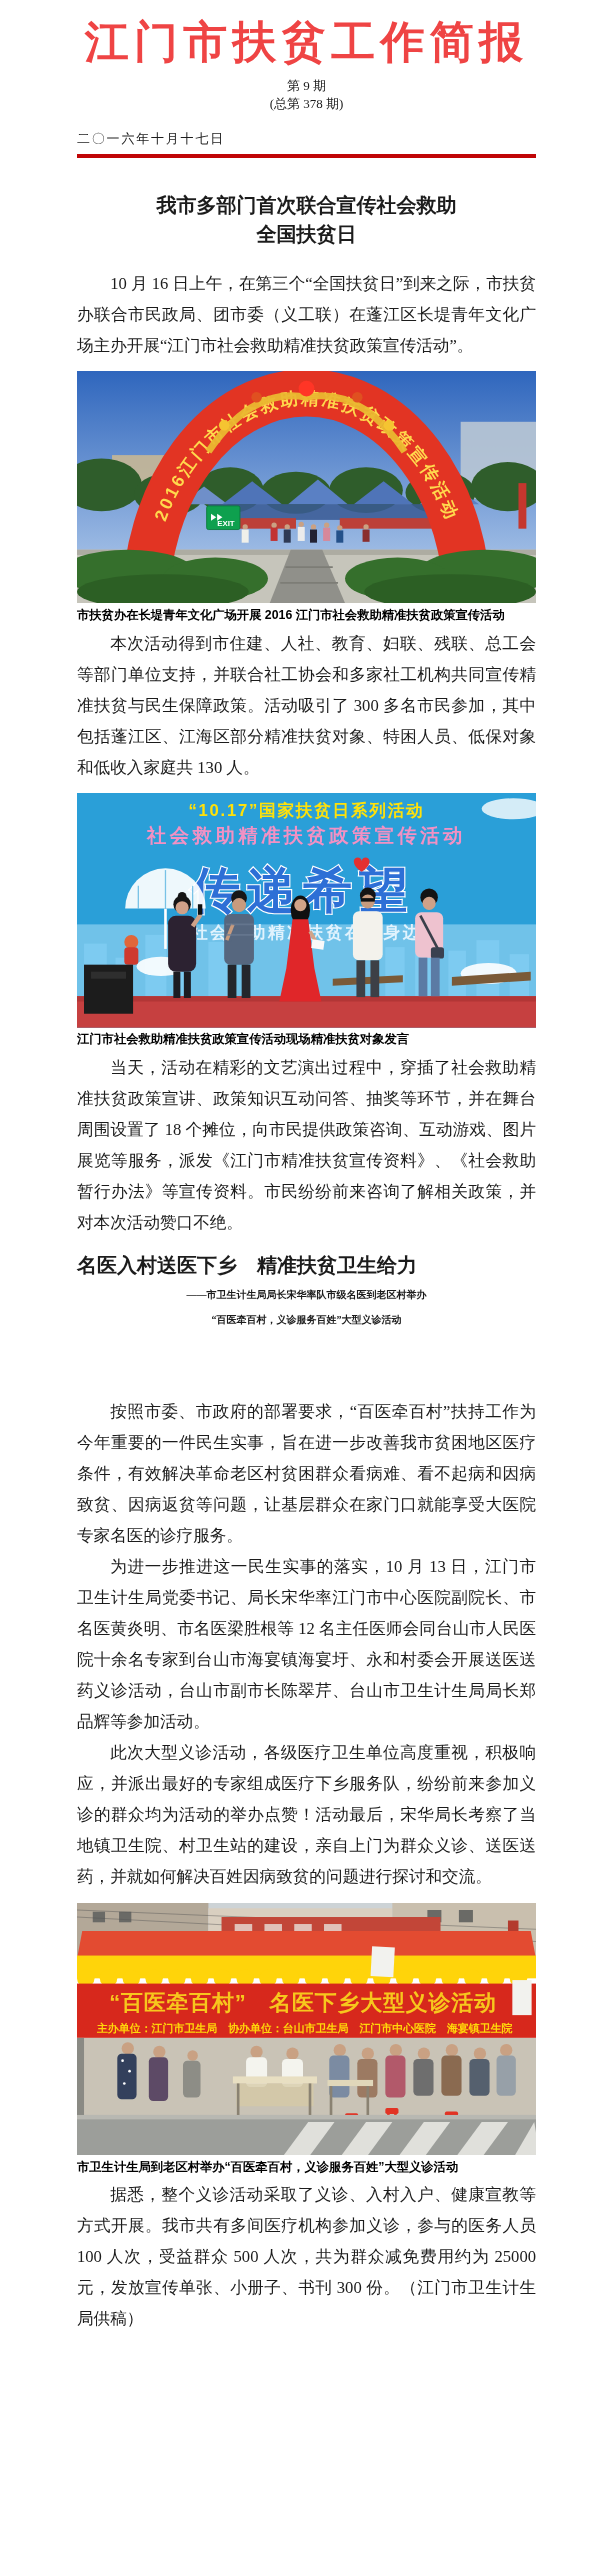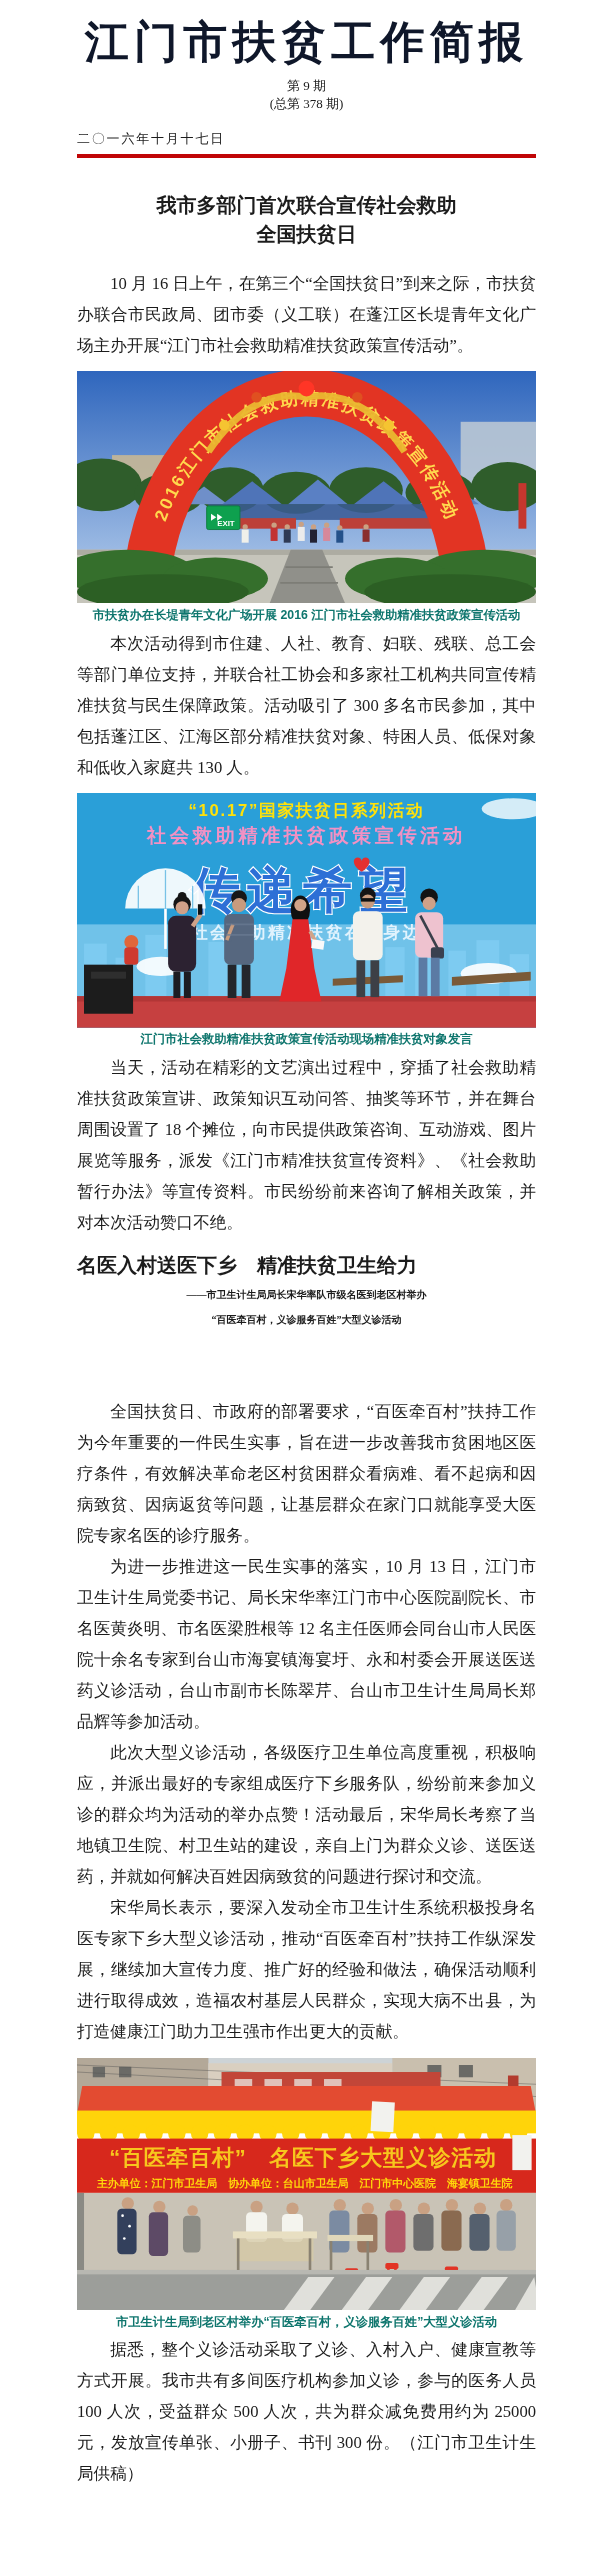--- a/index.html
+++ b/index.html
@@ -1,21 +1,21 @@
 <!DOCTYPE html>
 <html style="font-size:14px"><head>
 <meta charset="utf-8">
 <style>
   html,body{margin:0;padding:0;background:#ffffff;}
   .page{width:613px;min-height:2576px;margin:0 auto;background:#ffffff;
         box-sizing:border-box;padding:12.3px 77px 8.8px;
         font-family:"Liberation Serif",serif;color:#1c1c1c;}
   
   .mast-title{margin:3.5px 0 7px;text-align:center;font-size:44px;line-height:54px;
-              font-weight:bold;letter-spacing:5.3px;color:#0f172a;}
+              font-weight:bold;letter-spacing:5.3px;color:#ef4444;}
   .issue-line{text-align:center;font-size:13px;line-height:18.4px;}
   .pub-row{display:flex;justify-content:space-between;align-items:flex-end;
            margin-top:14px;font-size:13px;}
   .pub-left div{line-height:22px;}
   .pub-spread{letter-spacing:5.3px;}
   .pub-date{line-height:22px;letter-spacing:1.8px;}
   .divider{height:3.5px;background:#c00506;margin-top:4.4px;}
   
   .a-title{margin:33px 0 19px;font-size:20px;line-height:29px;font-weight:bold;
            text-align:center;}
@@ -23,22 +23,22 @@
            }
   .a-sub{font-size:10px;font-weight:bold;text-align:center;line-height:24.5px;}
   .a-sub-last{margin-bottom:64px;font-family:Liberation Serif, serif;}
   
   p.body{margin:0;font-size:16.6px;line-height:31px;text-align:justify;
          text-indent:2em;}
   
   figure{margin:10.5px 0 3.5px;}
   .doc-photo{display:block;width:459px;height:auto;}
   figcaption{font-family:"Liberation Sans",sans-serif;font-weight:bold;
-             font-size:12.3px;line-height:18.4px;text-align:center;margin-top:2.6px;
-             color:#0f766e;}
+             font-size:12.3px;line-height:18.4px;text-align:left;margin-top:2.6px;
+             color:#000000;}
   .photo-text{font-family:"Liberation Sans",sans-serif;font-weight:bold;}
 </style>
 </head>
 <body>
 
 <div class="page">
 
   <header>
     <h1 class="mast-title">江门市扶贫工作简报</h1>
     <div class="issue-line">第 9 期</div>
@@ -247,24 +247,23 @@
     </figure>
 
     <p class="body">当天，活动在精彩的文艺演出过程中，穿插了社会救助精准扶贫政策宣讲、政策知识互动问答、抽奖等环节，并在舞台周围设置了 18 个摊位，向市民提供政策咨询、互动游戏、图片展览等服务，派发《江门市精准扶贫宣传资料》、《社会救助暂行办法》等宣传资料。市民纷纷前来咨询了解相关政策，并对本次活动赞口不绝。</p>
   </article>
 
   <article>
     <h2 class="a-title-2">名医入村送医下乡　精准扶贫卫生给力</h2>
     <div class="a-sub">——市卫生计生局局长宋华率队市级名医到老区村举办</div>
     <div class="a-sub a-sub-last">“百医牵百村，义诊服务百姓”大型义诊活动</div>
 
-    <p class="body">全国扶贫日、市政府的部署要求，“百医牵百村”扶持工作为今年重要的一件民生实事，旨在进一步改善我市贫困地区医疗条件，有效解决革命老区村贫困群众看病难、看不起病和因病致贫、因病返贫等问题，让基层群众在家门口就能享受大医院专家名医的诊疗服务。</p>
+    <p class="body">按照市委、市政府的部署要求，“百医牵百村”扶持工作为今年重要的一件民生实事，旨在进一步改善我市贫困地区医疗条件，有效解决革命老区村贫困群众看病难、看不起病和因病致贫、因病返贫等问题，让基层群众在家门口就能享受大医院专家名医的诊疗服务。</p>
     <p class="body">为进一步推进这一民生实事的落实，10 月 13 日，江门市卫生计生局党委书记、局长宋华率江门市中心医院副院长、市名医黄炎明、市名医梁胜根等 12 名主任医师会同台山市人民医院十余名专家到台山市海宴镇海宴圩、永和村委会开展送医送药义诊活动，台山市副市长陈翠芹、台山市卫生计生局局长郑品辉等参加活动。</p>
     <p class="body">此次大型义诊活动，各级医疗卫生单位高度重视，积极响应，并派出最好的专家组成医疗下乡服务队，纷纷前来参加义诊的群众均为活动的举办点赞！活动最后，宋华局长考察了当地镇卫生院、村卫生站的建设，亲自上门为群众义诊、送医送药，并就如何解决百姓因病致贫的问题进行探讨和交流。</p>
-    <p class="body">宋华局长表示，要深入发动全市卫生计生系统积极投身名医专家下乡大型义诊活动，推动“百医牵百村”扶持工作纵深发展，继续加大宣传力度、推广好的经验和做法，确保活动顺利进行取得成效，造福农村基层人民群众，实现大病不出县，为打造健康江门助力卫生强市作出更大的贡献。</p>
 
     <figure>
       <svg class="doc-photo" viewBox="0 0 524 288" role="img">
         <rect width="524" height="62" fill="#cdd3d6"></rect>
         <g>
           <rect x="0" y="0" width="150" height="60" fill="#b3a898"></rect>
           <rect x="150" y="6" width="210" height="54" fill="#d9cfc0"></rect>
           <rect x="360" y="0" width="164" height="62" fill="#c9bfae"></rect>
           <rect x="18" y="10" width="14" height="12" fill="#6a6a66"></rect>
             <rect x="48" y="10" width="14" height="12" fill="#6a6a66"></rect>

